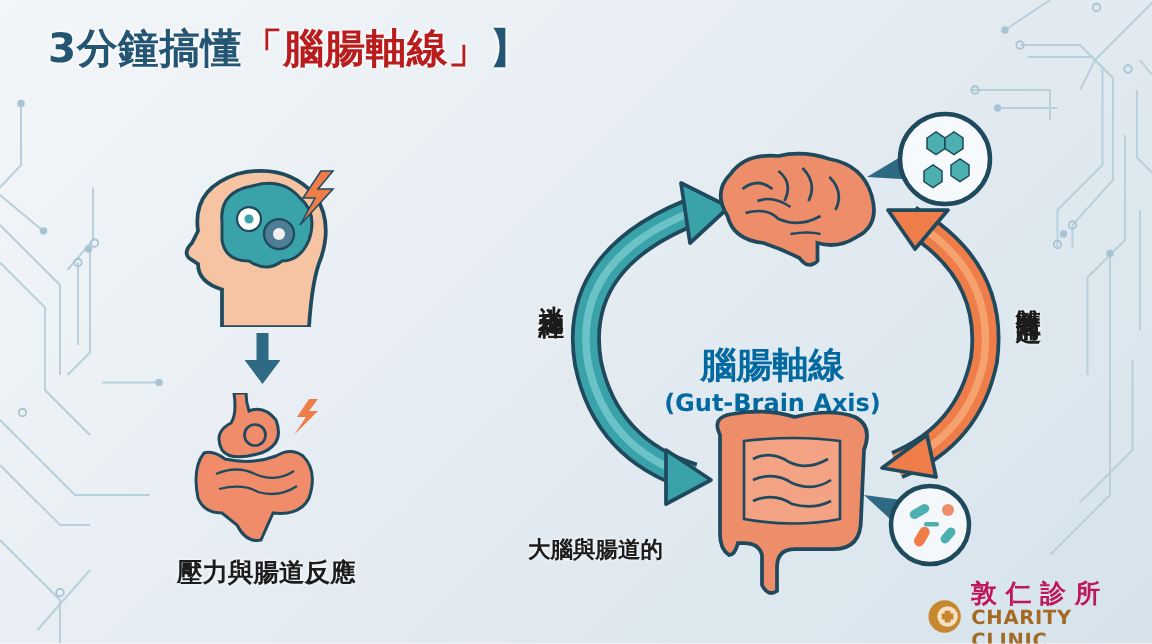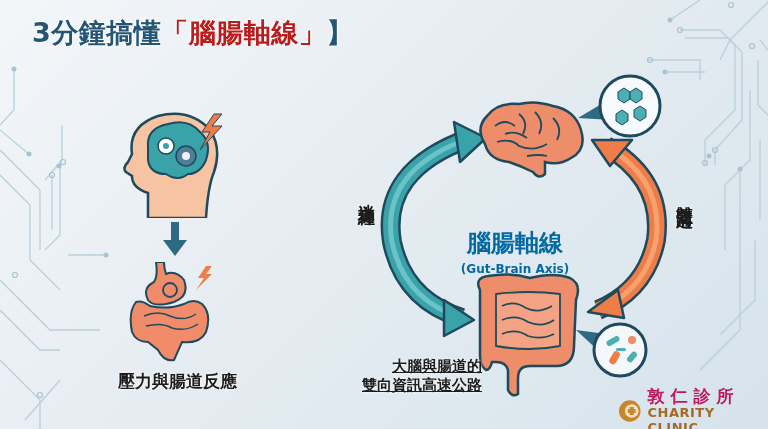--- a/index.html
+++ b/index.html
@@ -21,21 +21,21 @@
   .lbl {
     position: absolute; font-weight: bold; color: #1c1c1c;
     text-shadow: 0 0 3px #fff;
   }
   .vert { writing-mode: vertical-rl; font-size: 17px; letter-spacing: 2px; }
   .center-title {
     position: absolute; left: 430px; top: 200px; width: 170px;
     text-align: center; font-weight: bold; color: #0369a1; margin-top: 28px;
   }
   .center-title .zh { font-size: 24px; line-height: 30px; }
-  .center-title .en { font-size: 12px; line-height: 22px; }
+  .center-title .en { font-size: 16px; line-height: 22px; }
   .logo {
     position: absolute; left: 618px; top: 387px; display: flex; align-items: center; gap: 6px;
   }
   .logo .zh { font-size: 17px; font-weight: bold; color: #be185d; letter-spacing: 6px; line-height: 18px; }
   .logo .en { font-size: 13px; font-weight: bold; color: #a46a24; letter-spacing: 0.5px; }
 </style>
 </head>
 <body>
 
 <svg class="circuit" width="768" height="429" viewBox="0 0 768 429">
@@ -169,23 +169,22 @@
 <svg style="position:absolute;left:576px;top:318px" width="72" height="64" viewBox="0 0 72 64">
   <path d="M0,12 L30,16 L26,36 Z" fill="#2e6a84"></path>
   <circle cx="44" cy="32" r="26" fill="#f4f8fa" stroke="#1f4a5e" stroke-width="3"></circle>
   <rect x="30" y="20" width="14" height="6" rx="3" fill="#4cb0b0" transform="rotate(-30 37 23)"></rect>
   <circle cx="56" cy="22" r="4" fill="#ee8d6a"></circle>
   <rect x="32" y="36" width="14" height="7" rx="3.5" fill="#ee7d4a" transform="rotate(-60 39 40)"></rect>
   <rect x="50" y="36" width="12" height="6" rx="3" fill="#4cb0b0" transform="rotate(-50 56 39)"></rect>
   <rect x="40" y="30" width="10" height="3" rx="1.5" fill="#4cb0b0"></rect>
 </svg>
 
-<div class="lbl" style="left:352px;top:357px;font-size:15px;line-height:19px;text-align:right;width:130px;text-decoration:underline;">
+<div class="lbl" style="left:352px;top:357px;font-size:15px;line-height:19px;text-align:left;width:130px;">
   <div>大腦與腸道的</div>
-  <div>雙向資訊高速公路</div>
 </div>
 
 <div class="logo">
   <svg width="24" height="24" viewBox="0 0 24 24">
     <circle cx="12" cy="12" r="11" fill="#c8862e"></circle>
     <circle cx="14" cy="12" r="7" fill="#f4e2c4"></circle>
     <path d="M12,8 h4 v2 h2 v4 h-2 v2 h-4 v-2 h-2 v-4 h2 z" fill="#c8862e"></path>
   </svg>
   <div>
     <div class="zh">敦仁診所</div>

